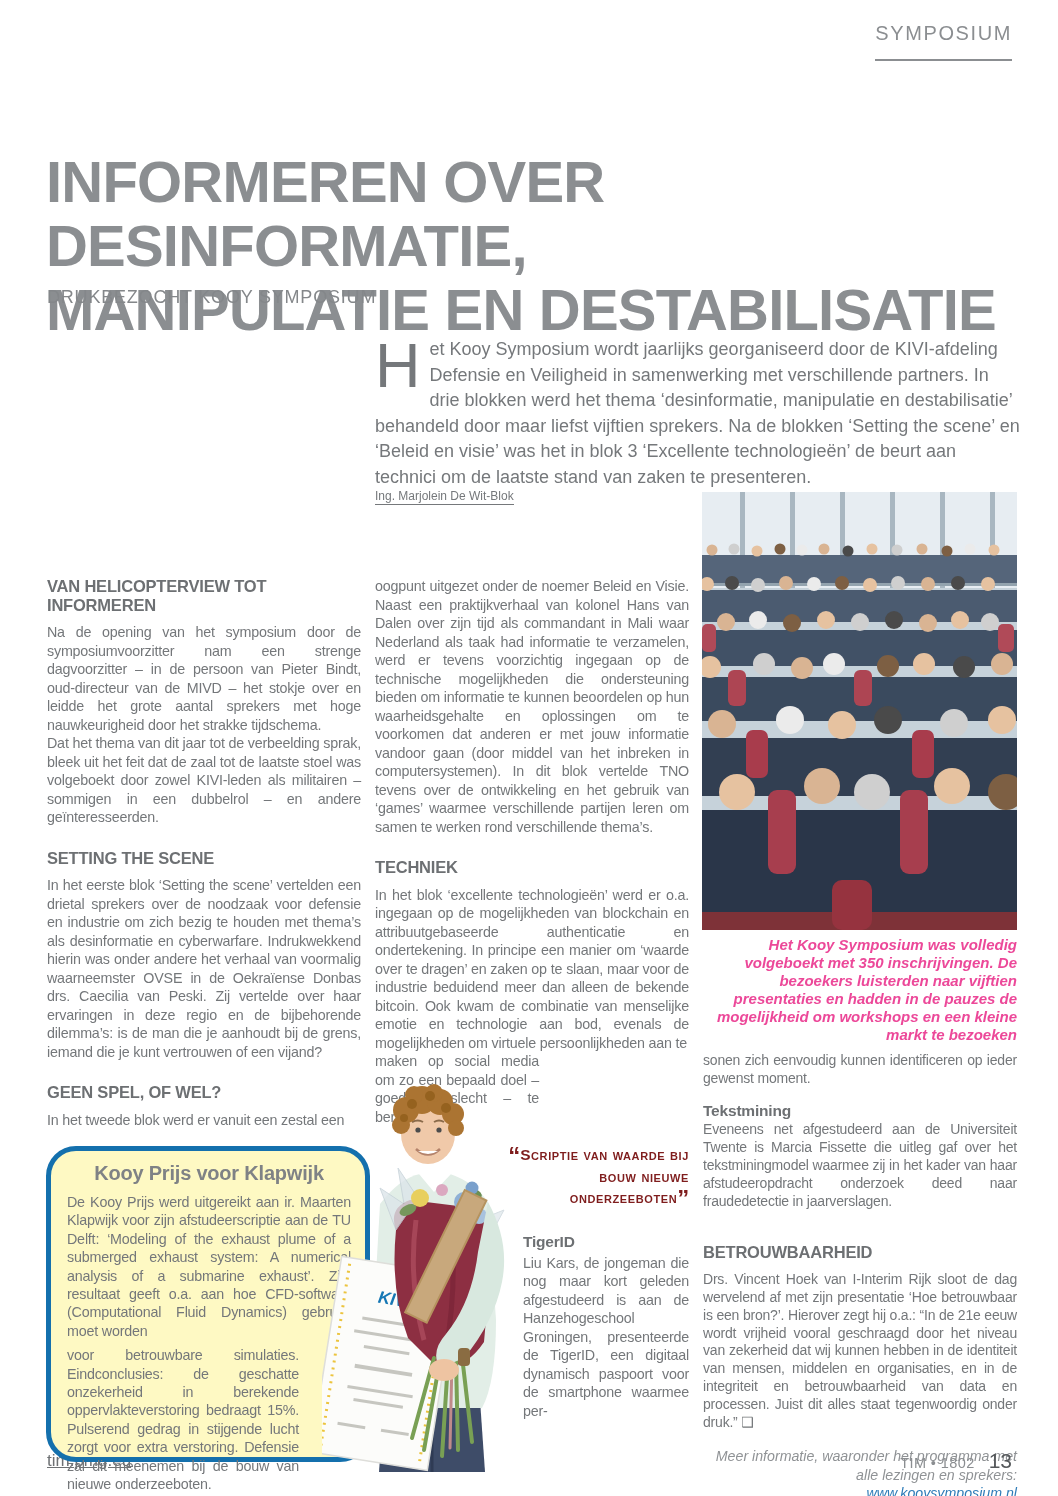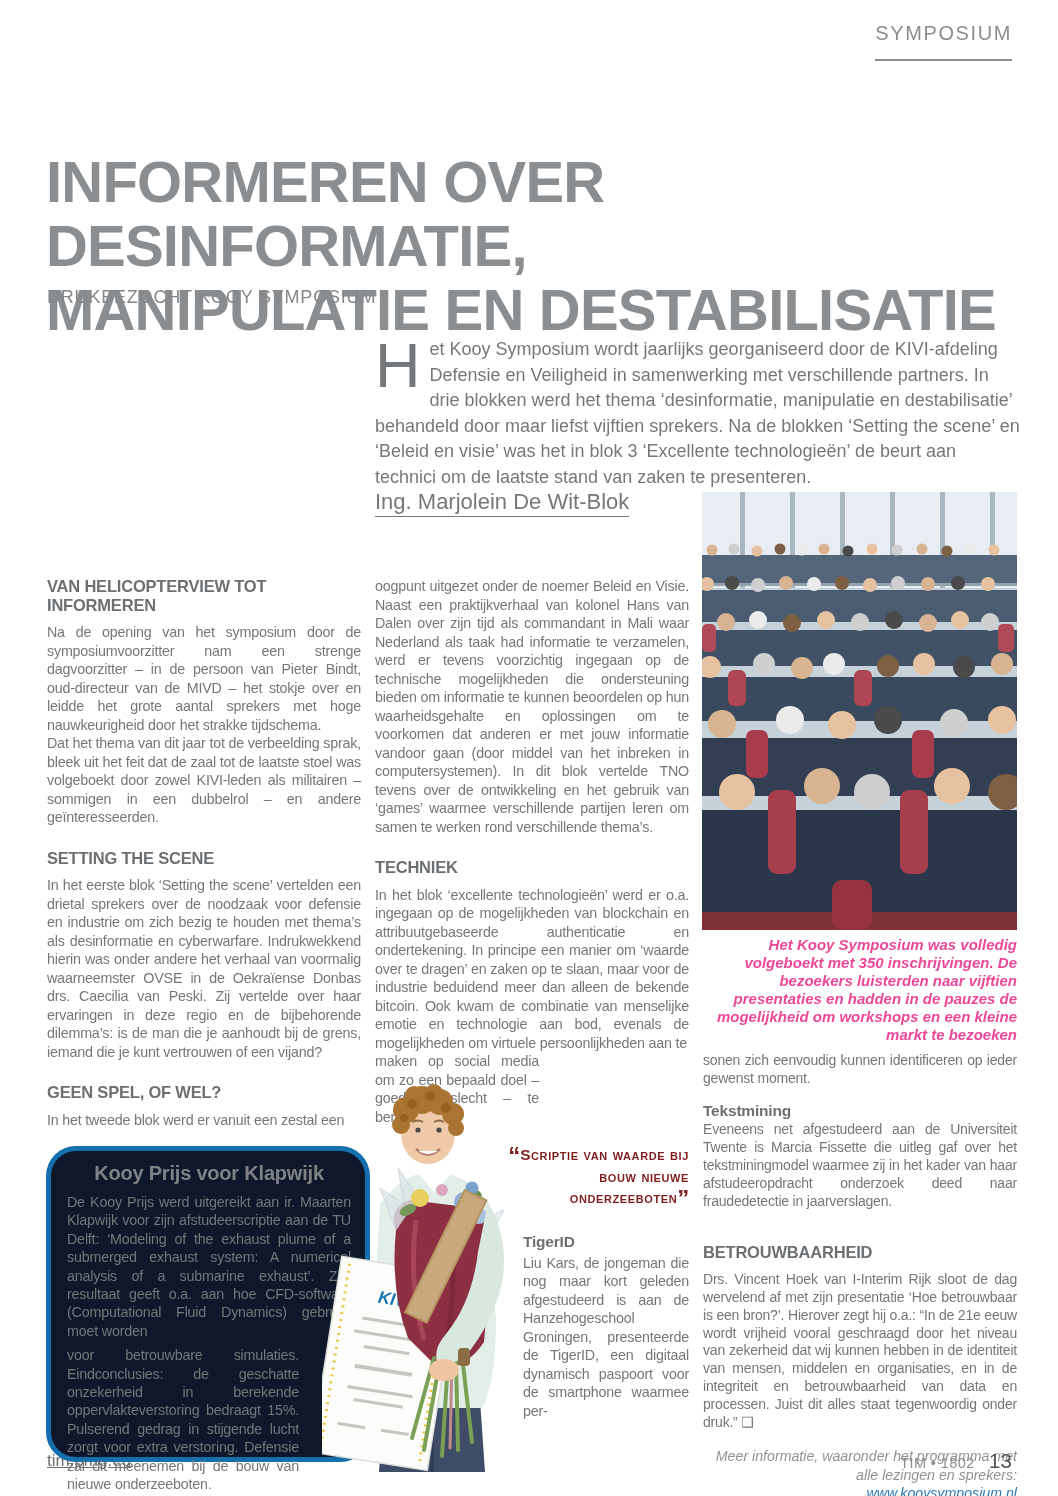--- a/index.html
+++ b/index.html
@@ -23,21 +23,21 @@
     left:47px;top:287px;font-size:18px;letter-spacing:0.8px;color:#84878a;
   }
   
   #intro{
     left:375px;top:337px;width:645px;font-size:18px;line-height:25.5px;color:#75787b;
   }
   #intro .dropcap{
     float:left;font-size:63px;line-height:50px;padding:3px 9px 0 0;color:#75787b;
   }
   #byline{
-    left:375px;top:489px;font-size:22px;color:#75787b;
+    left:375px;top:489px;font-size:12px;color:#75787b;
     border-bottom:1.5px solid #75787b;padding-bottom:1px;
   }
   
   .col{
     width:314px;font-size:14.3px;line-height:18.5px;color:#74777a;
     text-align:justify;letter-spacing:-0.2px;hyphens:none;
   }
   .col p{margin:0;}
   h2.sec{
     font-size:16.5px;font-weight:bold;color:#6d7073;margin:0 0 9px 0;
@@ -54,21 +54,21 @@
   #audience-photo{left:702px;top:492px;width:315px;height:438px;}
   #audience-photo svg{display:block;}
   
   .caption{
     font-style:italic;color:#ec4899;text-align:right;letter-spacing:0;
     font-size:15px;line-height:18px;font-weight:bold;
   }
   
   #kooy-box{
     left:46px;top:1146px;width:324px;height:316px;box-sizing:border-box;
-    border:5px solid #1470ad;border-radius:30px;background:#0f172a;
+    border:5px solid #1470ad;border-radius:30px;background:#fef9c3;
     padding:9px 14px 10px 16px;z-index:2;
   }
   #kooy-box h3{
     text-align:center;font-size:20px;color:#7f8285;margin:2px 0 8px 0;letter-spacing:-0.2px;
   }
   #kooy-box p{
     font-size:14.3px;line-height:18.4px;text-align:justify;color:#74777a;
     margin:0;letter-spacing:-0.2px;
   }
   #kooy-box .wrap2{margin-right:52px;margin-top:6px;}

